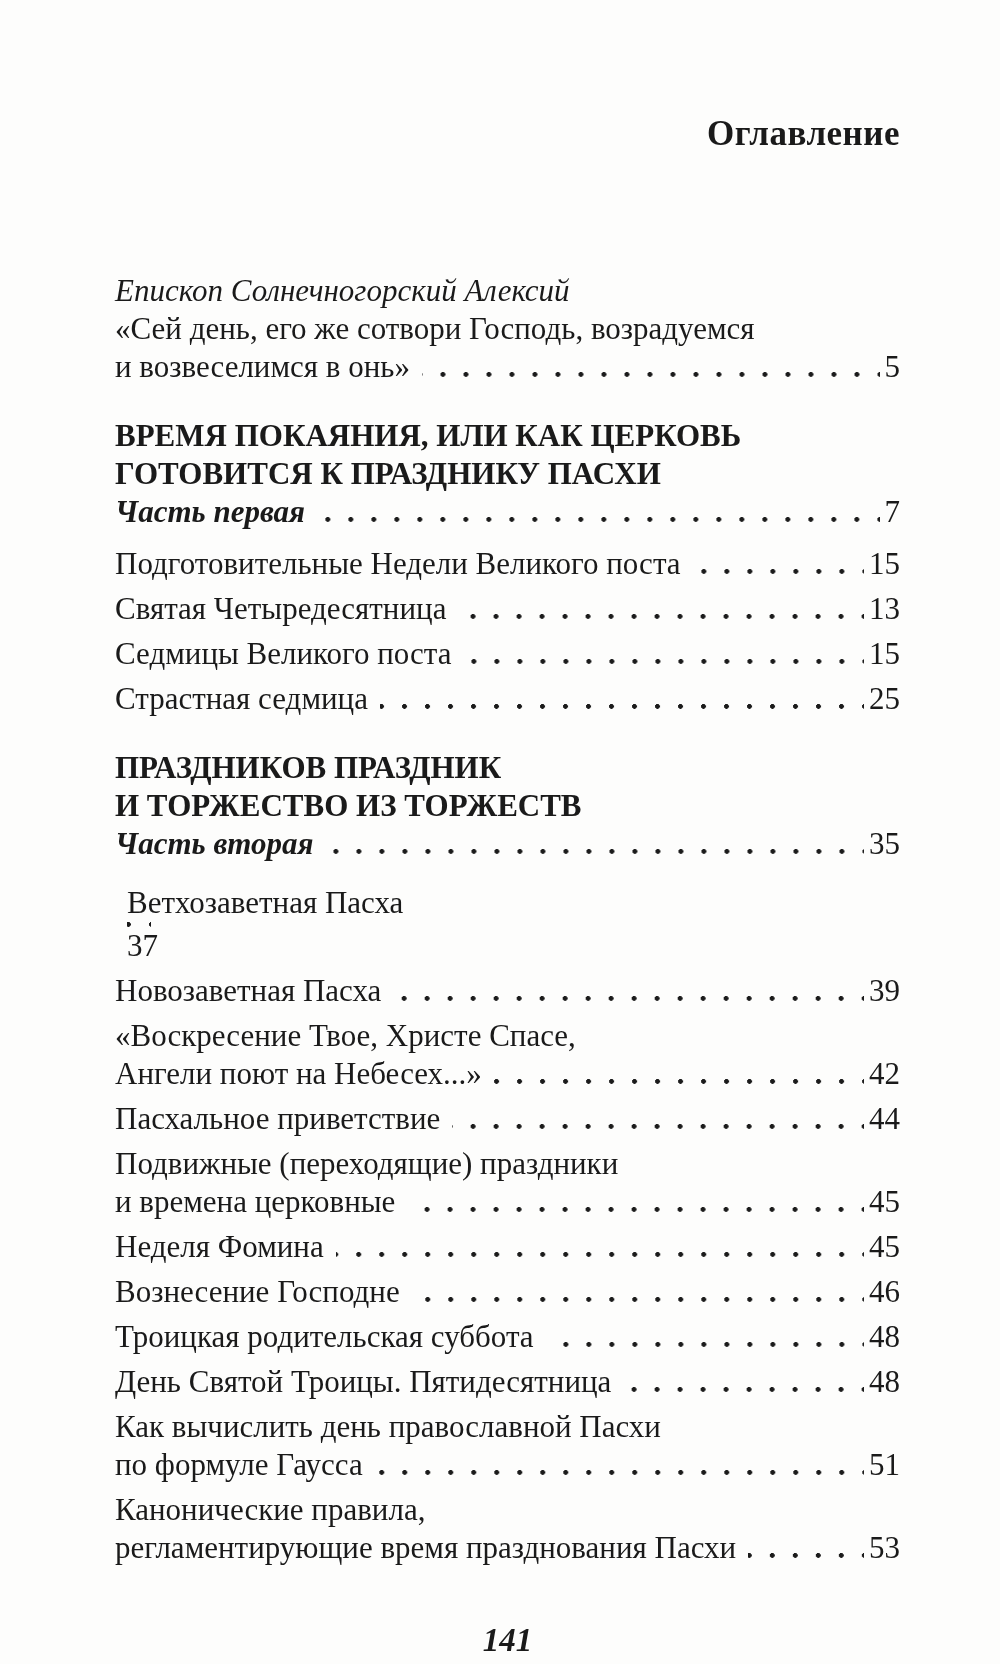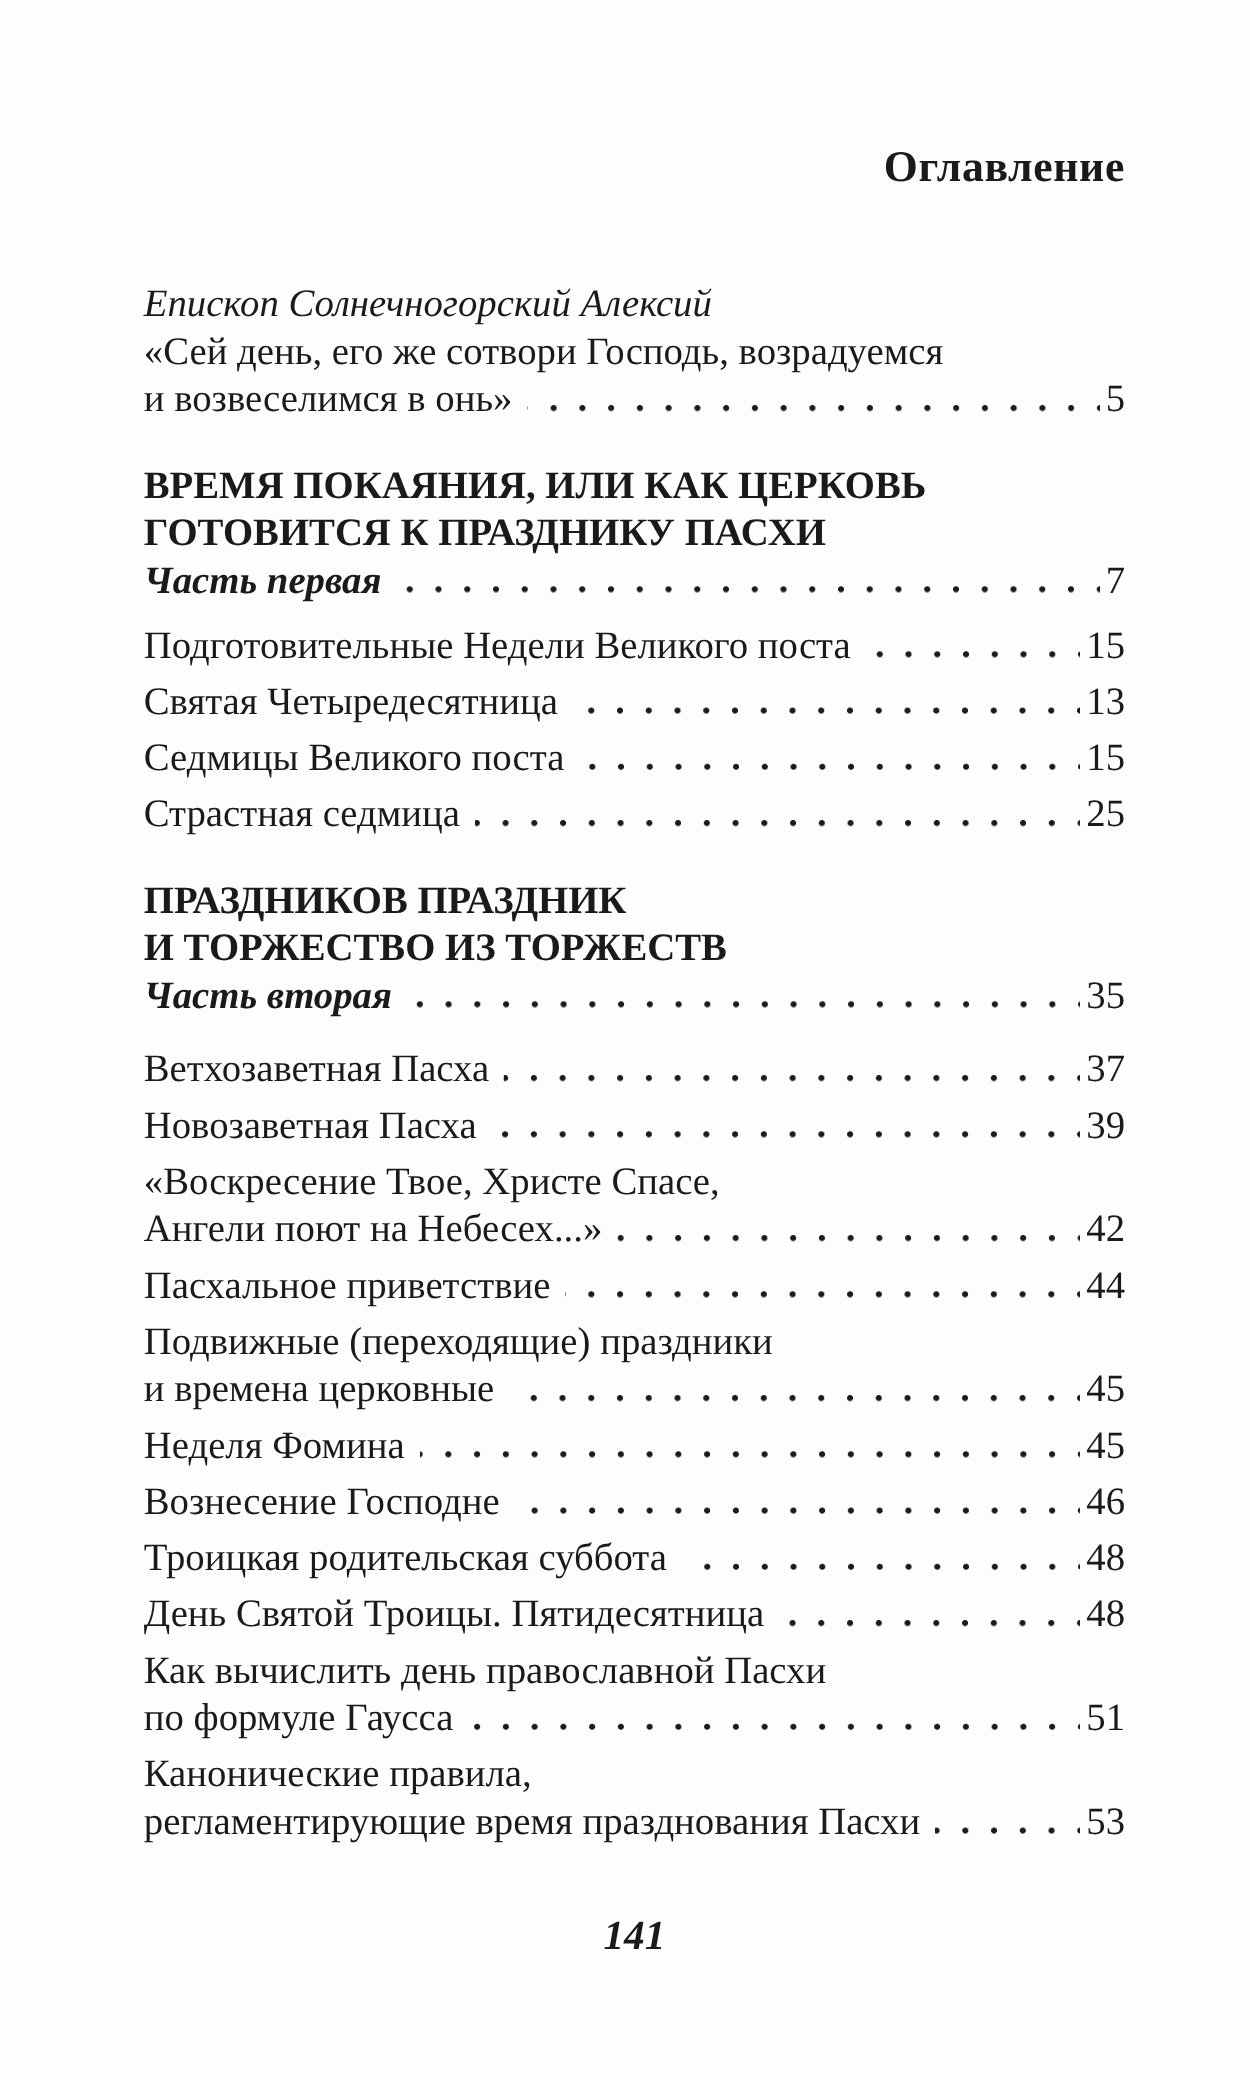--- a/index.html
+++ b/index.html
@@ -15,36 +15,36 @@
     width: 1000px; height: 1664px;
     padding: 112px 100px 0 115px;
   }
   .title {
     font-size: 35px;
     font-weight: 700;
     line-height: 44px;
     text-align: right;
     letter-spacing: 0.5px;
   }
-  .toc { margin-top: 68px; }
+  .toc { margin-top: 116px; }
   .row {
     display: flex;
     align-items: baseline;
     font-size: 31px;
     line-height: 38px;
     white-space: nowrap;
   }
   .row .t { flex: 0 1 auto; }
   .italic      { font-style: italic; }
   .bold        { font-weight: 700; text-align: center; }
   .bold-italic { font-weight: 700; font-style: italic; }
   .gap-section  { margin-top: 31px; }
   .gap-entry    { margin-top: 7px; }
   .gap-entry-lg { margin-top: 14px; }
-  .gap-entry-xl { margin-top: 21px; }
+  .gap-entry-xl { margin-top: 21px; flex-direction: column; }
   .leader {
     flex: 1 1 auto;
     height: 5px;
     margin: 0 5px 0 12px;
     background-image: radial-gradient(circle at 2.4px 2.4px, #1b1b1b 2.1px, rgba(0,0,0,0) 2.7px);
     background-size: 23px 5px;
     background-repeat: repeat-x;
     background-position: right 2px top 0;
     min-width: 24px;
   }

